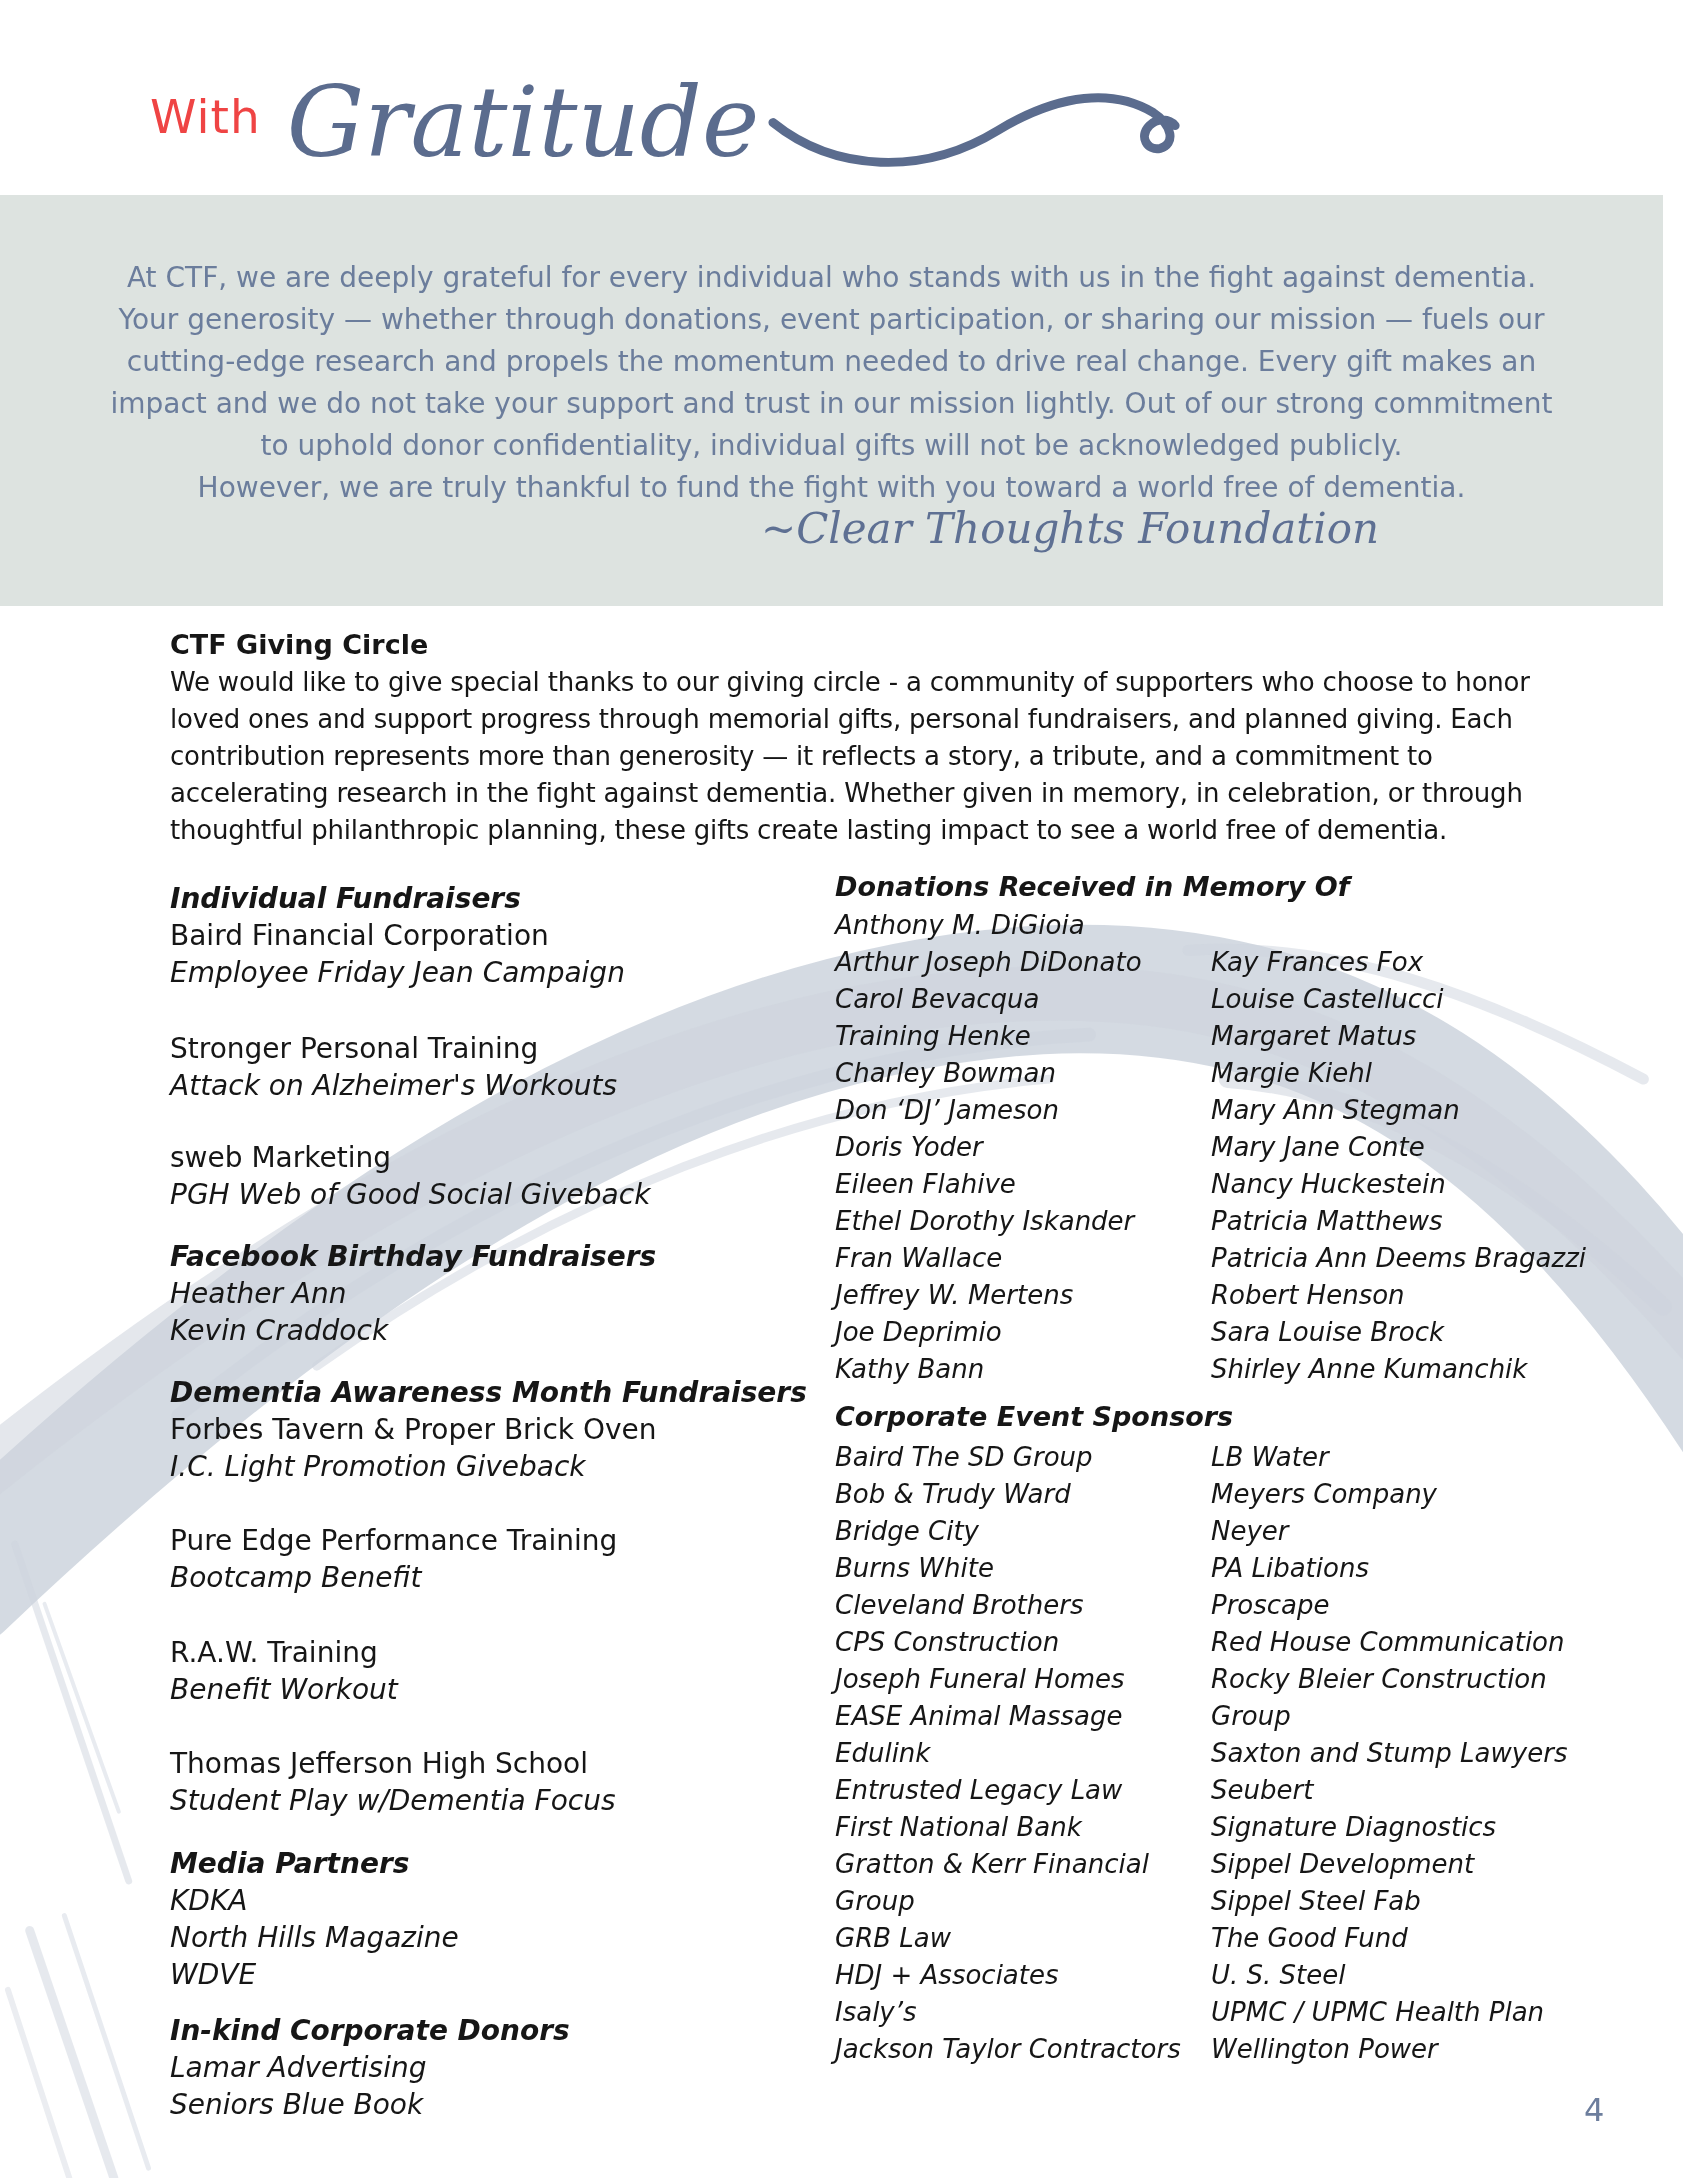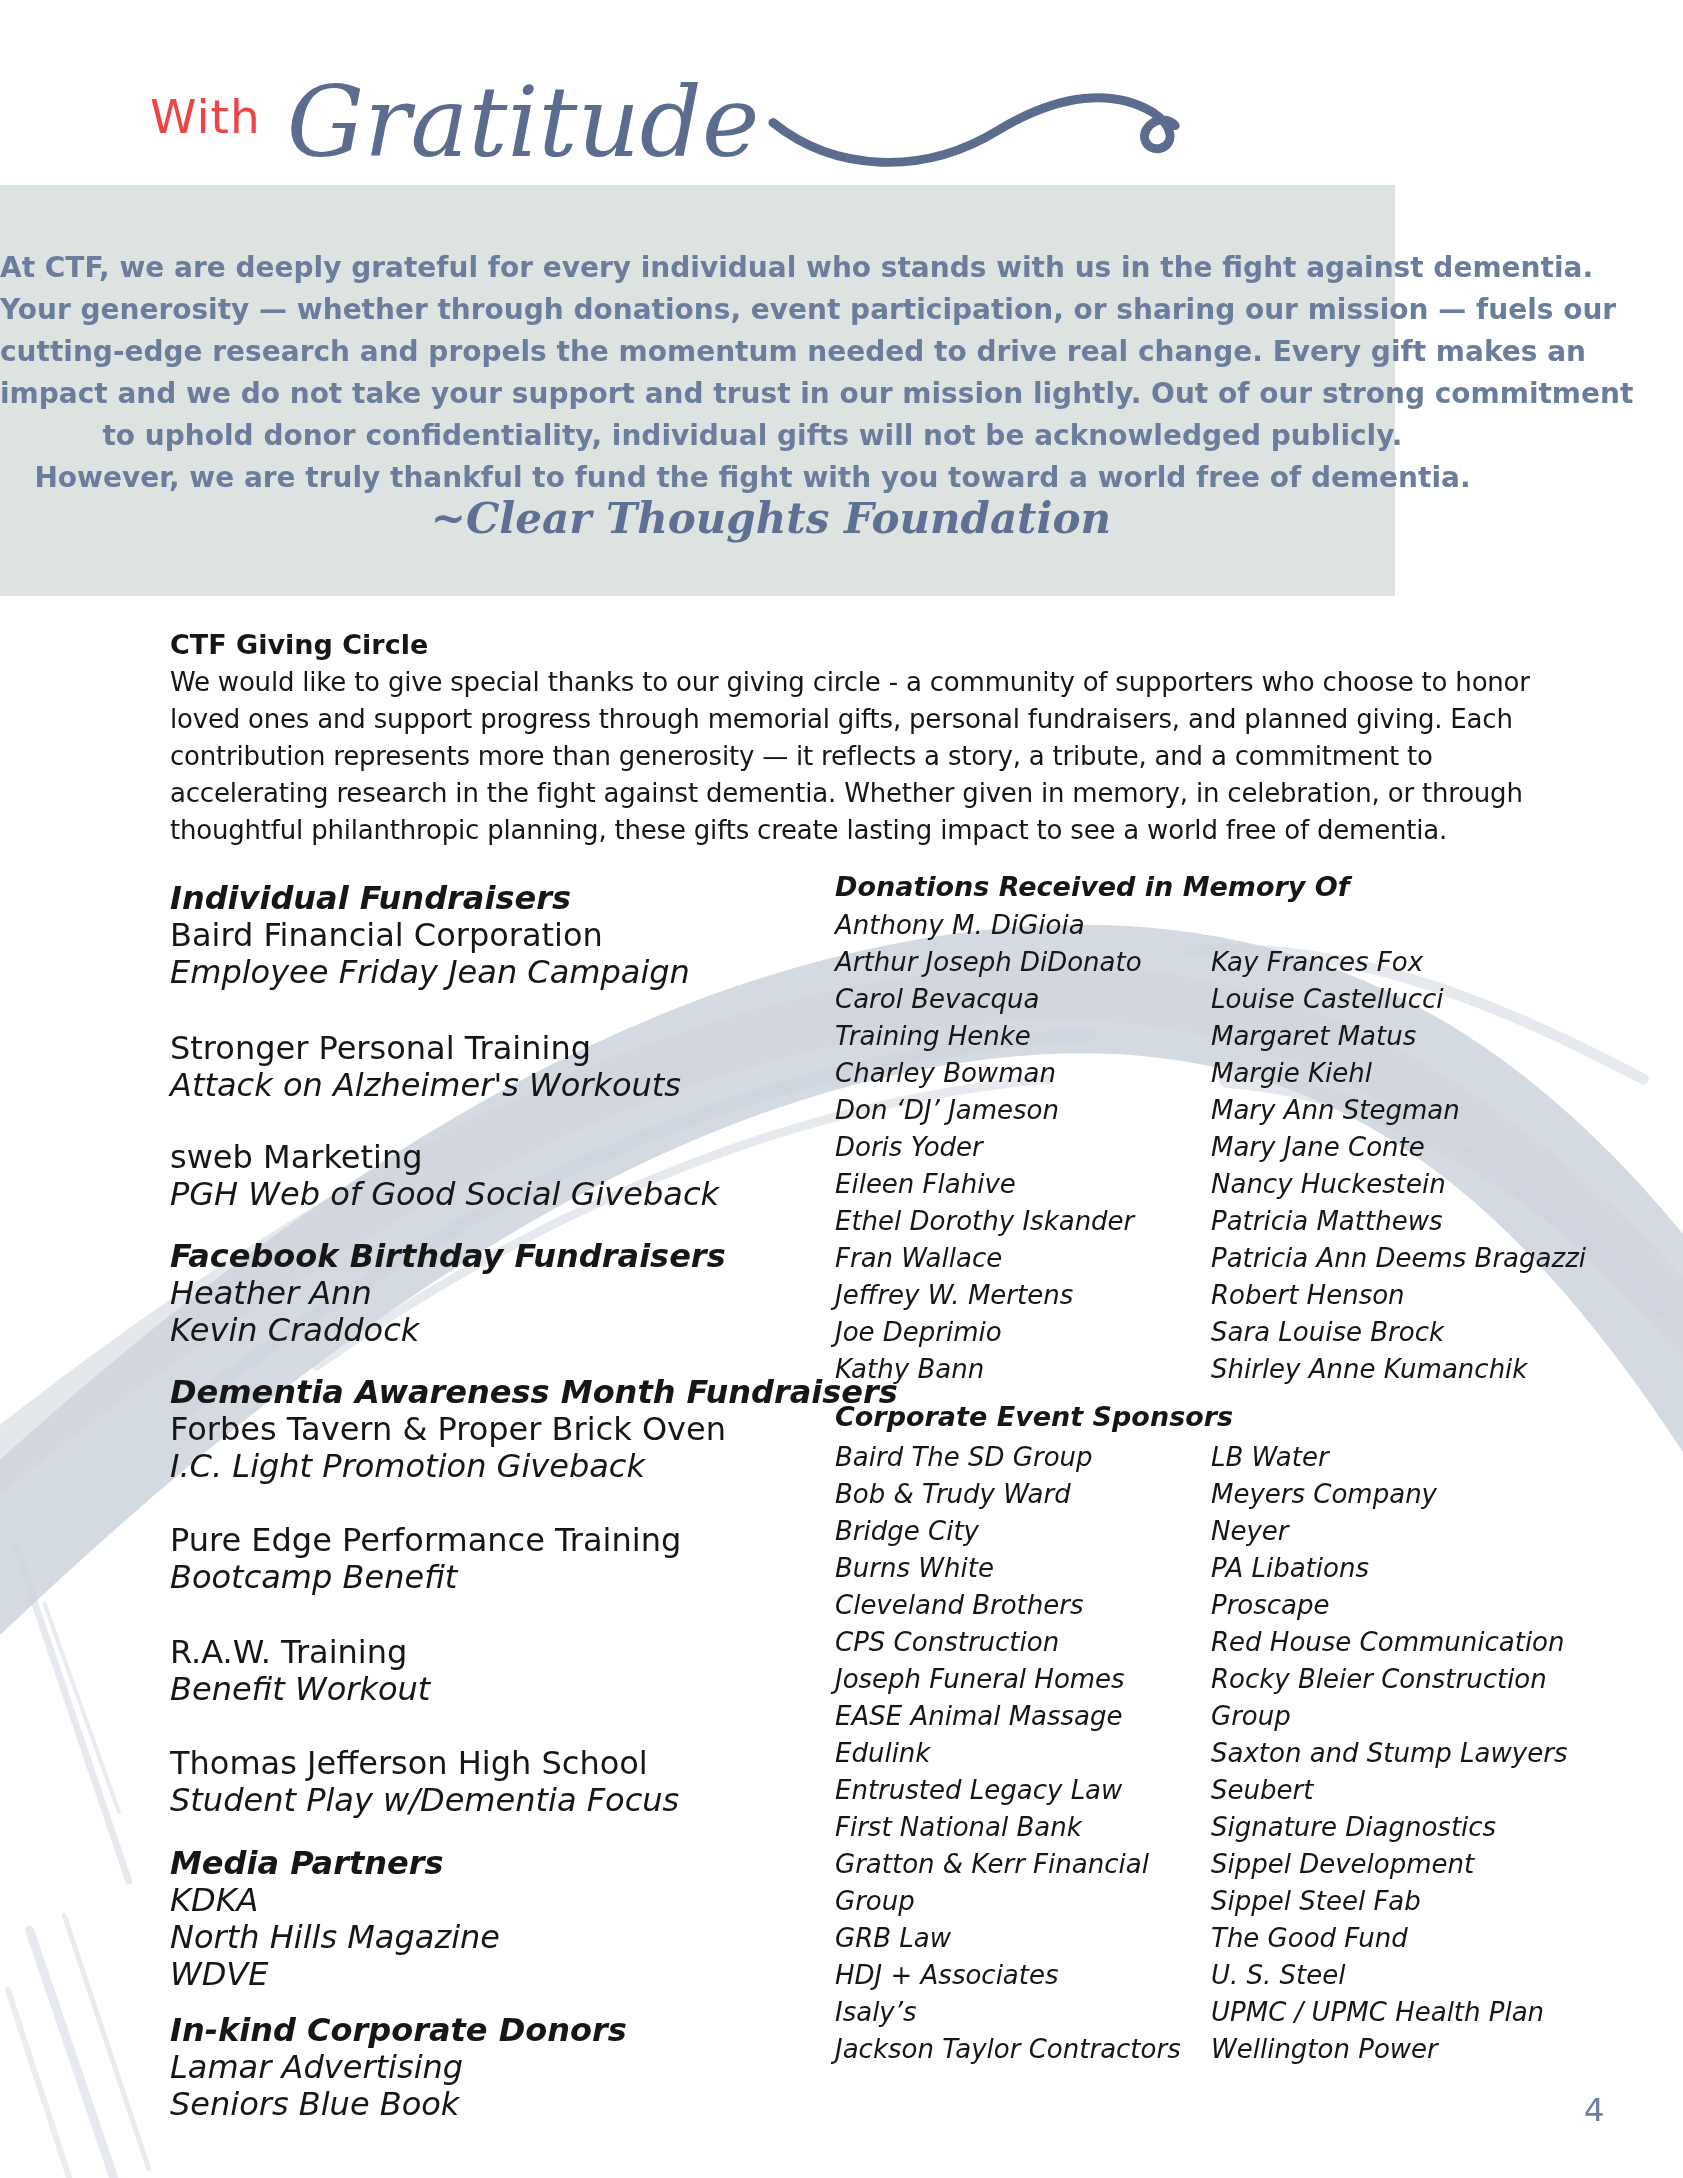--- a/index.html
+++ b/index.html
@@ -4,43 +4,43 @@
 <style>
   html,body{margin:0;padding:0;background:#f2f2f2;}
   .page{
     position:relative; width:1683px; height:2178px; background:#ffffff;
     font-family:"DejaVu Sans", sans-serif; overflow:hidden; margin:0 auto;
     color:#161616;
   }
   
   .brush{position:absolute; left:0; top:0; z-index:0; pointer-events:none;}
   
-  .banner{position:absolute; left:0; top:185px; width:1395px; height:411px;
-    background:#dde3e0; z-index:1;font-weight:bold;}
+  .banner{position:absolute; left:0; top:195px; width:1663px; height:411px;
+    background:#dde3e0; z-index:1;}
   .banner-text{margin:62px auto 0; width:1505px; text-align:center;
     font-size:28px; line-height:42px; color:#6b7d9c;}
   .banner-line{white-space:nowrap;}
   .banner-sig{position:absolute; top:309px; right:284px;
     font-family:"DejaVu Serif", serif; font-style:italic;
     font-size:42px; color:#5e7093;}
   
   .header{position:absolute; left:150px; top:57px; z-index:2;
     display:flex; align-items:center;}
   .title-prefix{font-size:47px; font-weight:normal; color:#ef4444; letter-spacing:1px;}
   .title-script{font-family:"DejaVu Serif", serif; font-style:italic;
     font-size:97px; color:#5b6c8e; margin-left:26px; line-height:1;
     position:relative; top:6px;}
   .swoosh{margin-left:6px; position:relative; top:14px;}
   
   .giving{position:absolute; left:170px; top:626px; z-index:2;}
   .giving-heading{font-weight:bold; font-size:27px; line-height:38px;}
   .body-line{font-size:26px; line-height:37px; letter-spacing:-0.2px; white-space:nowrap;}
   
   .left-col{position:absolute; left:170px; top:880px; z-index:2;
-    font-size:32px; line-height:37px;}
+    font-size:28px; line-height:37px;}
   .left-col .block{margin-bottom:30px;}
   .left-col .block:nth-child(1){margin-bottom:39px;}
   .left-col .block:nth-child(2){margin-bottom:35px;}
   .left-col .block:nth-child(3){margin-bottom:25px;}
   .left-col .block:nth-child(4){margin-bottom:25px;}
   .left-col .block:nth-child(5){margin-bottom:37px;}
   .left-col .block:nth-child(6){margin-bottom:38px;}
   .left-col .block:nth-child(7){margin-bottom:37px;}
   .left-col .block:nth-child(8){margin-bottom:26px;}
   .left-col .block:nth-child(9){margin-bottom:19px;}

